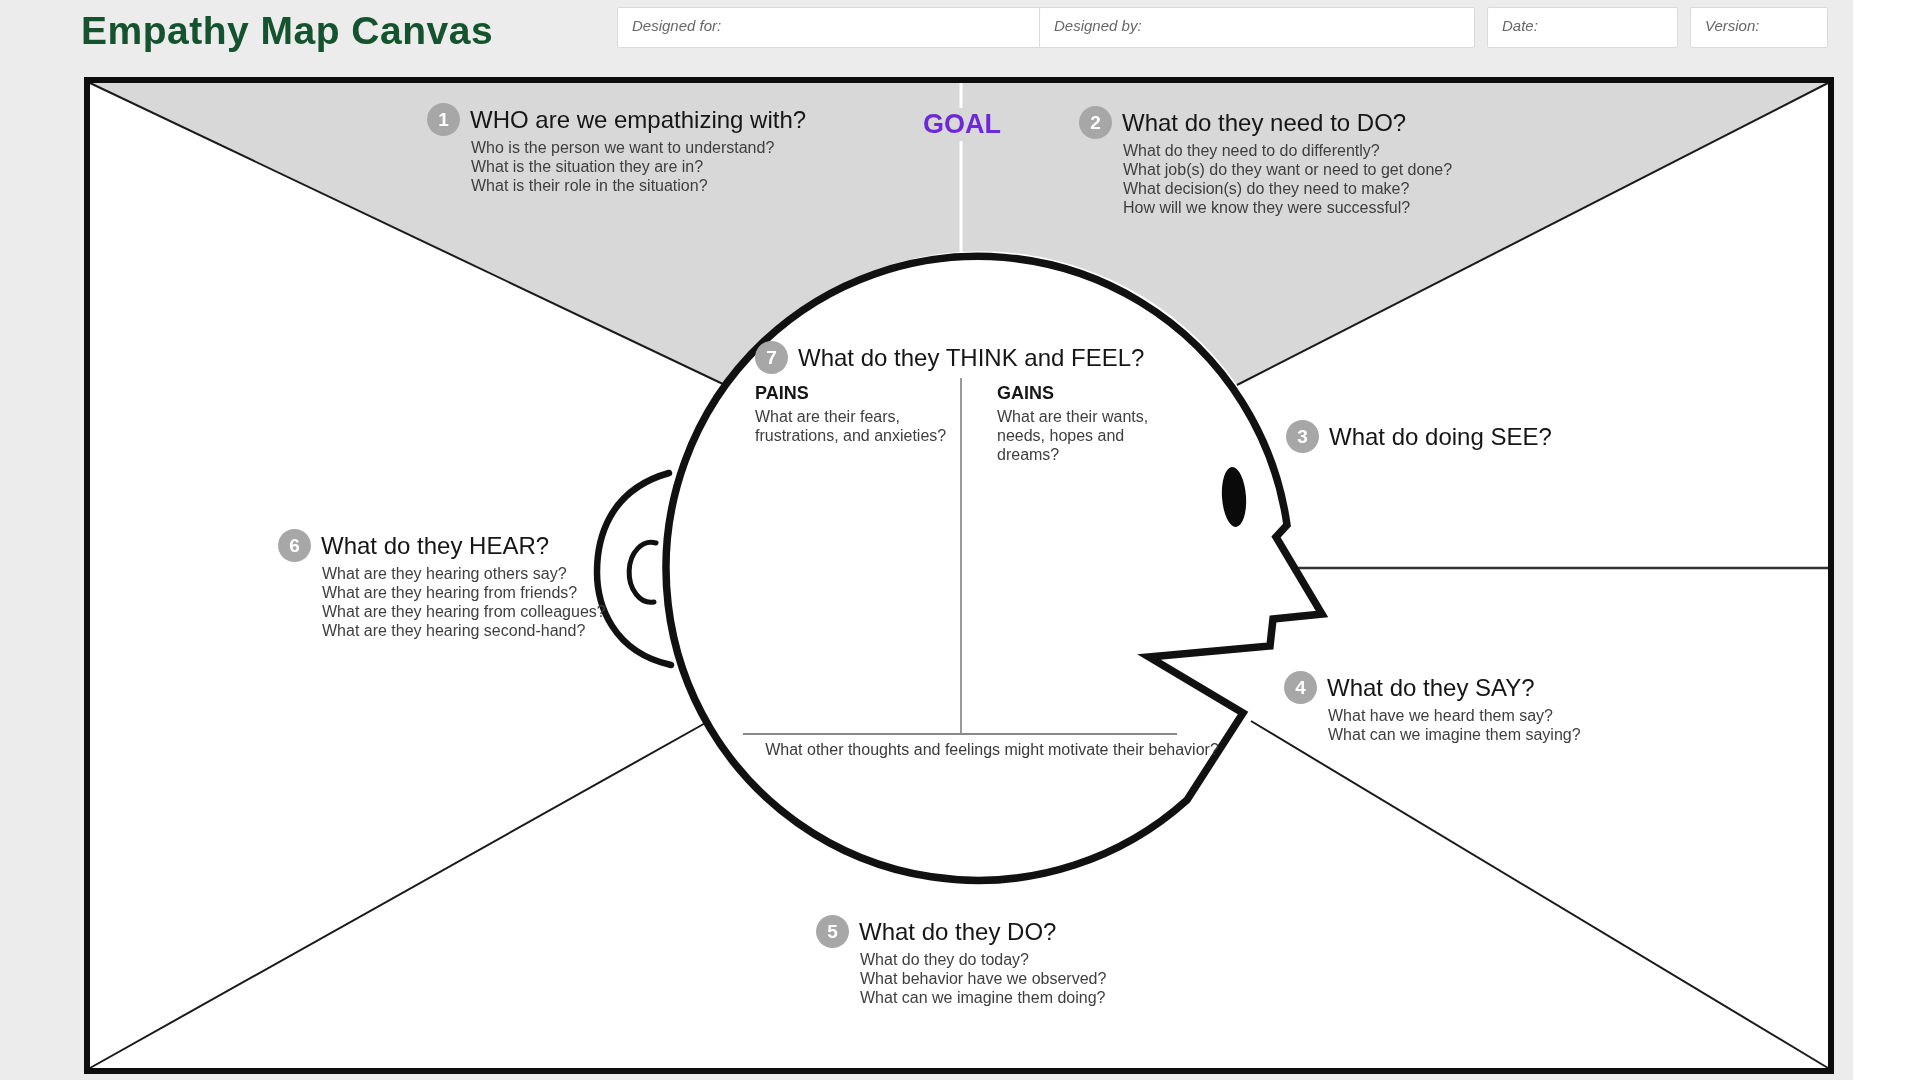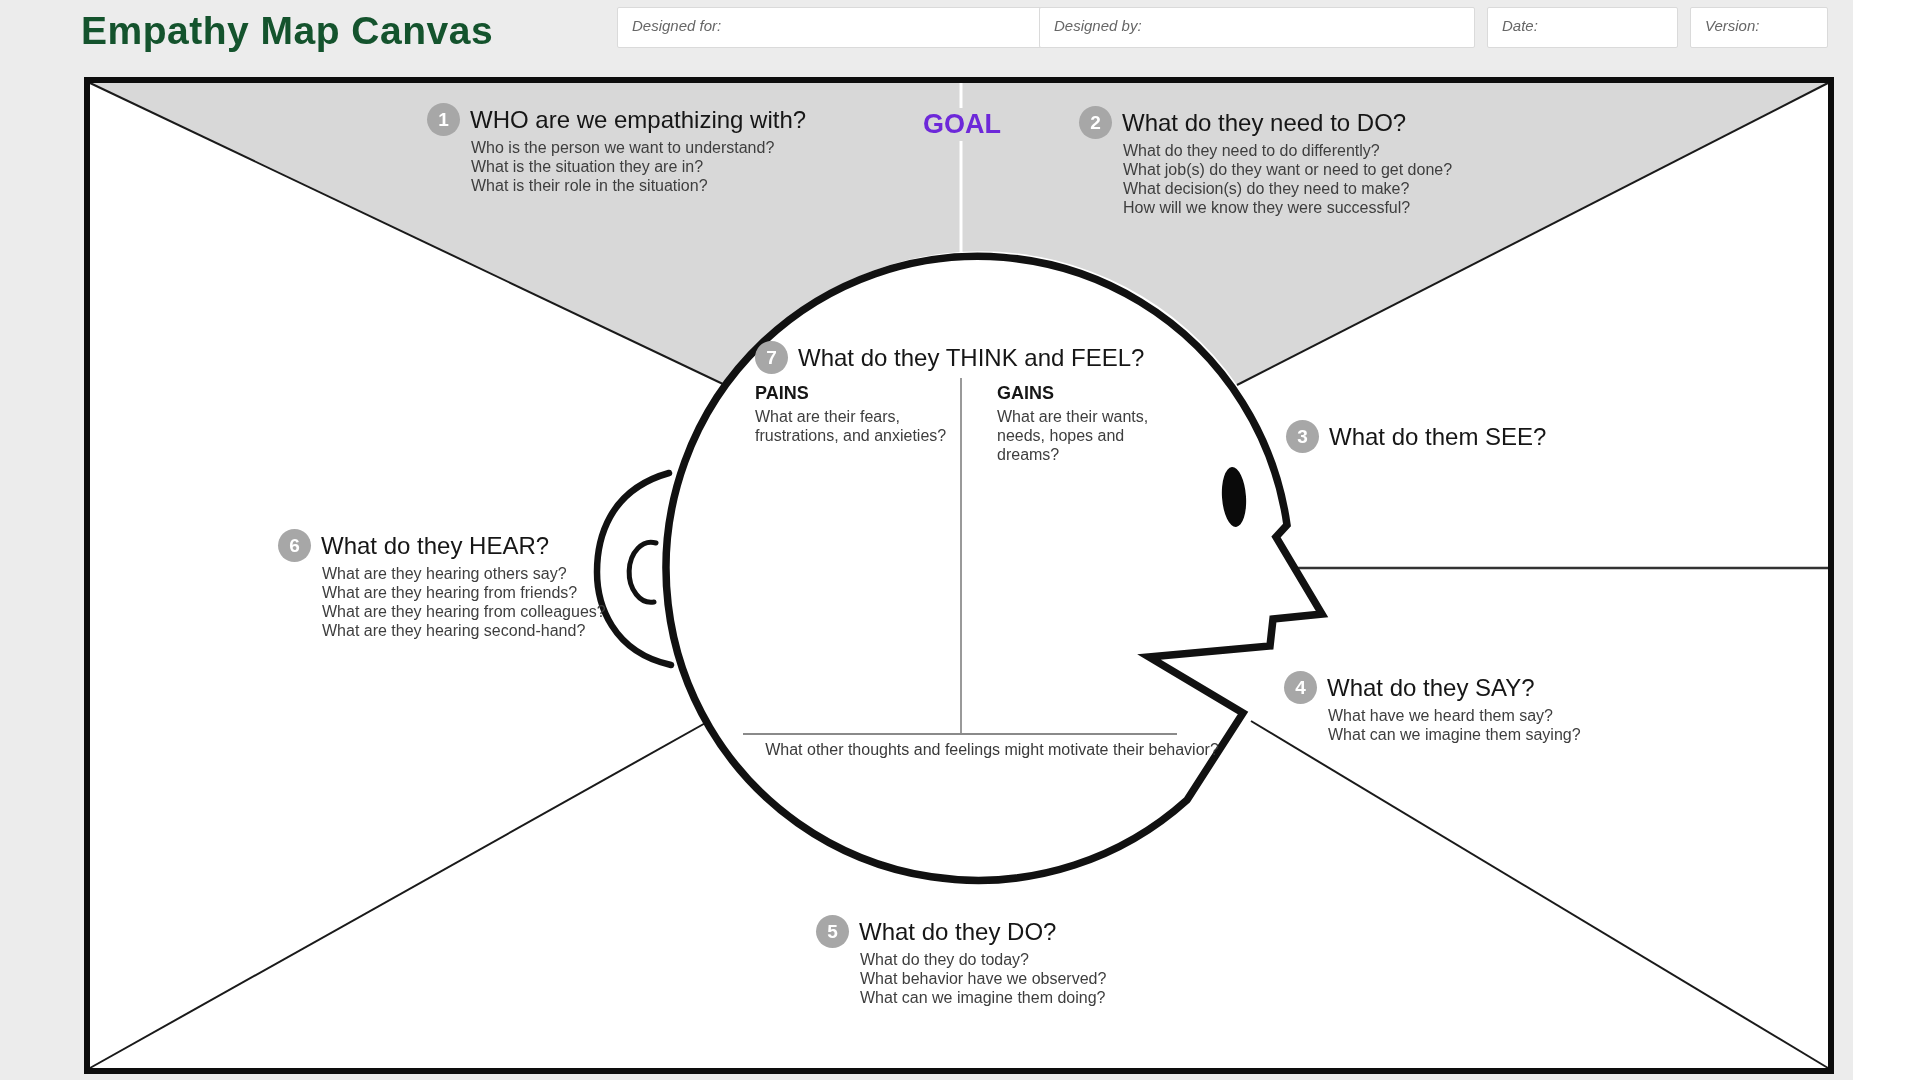--- a/index.html
+++ b/index.html
@@ -101,21 +101,21 @@
       <div class="q">What do they need to do differently?</div>
       <div class="q">What job(s) do they want or need to get done?</div>
       <div class="q">What decision(s) do they need to make?</div>
       <div class="q">How will we know they were successful?</div>
     </div>
   </div>
 
   <div class="section" style="left:1286px;top:420px;">
     <div class="sec-head">
       <span class="badge">3</span>
-      <span class="sec-title">What do them SEE?</span>
+      <span class="sec-title">What do doing SEE?</span>
     </div>
   </div>
 
   <div class="section" style="left:1284px;top:671px;">
     <div class="sec-head">
       <span class="badge">4</span>
       <span class="sec-title">What do they SAY?</span>
     </div>
     <div class="sec-qs">
       <div class="q">What have we heard them say?</div>

